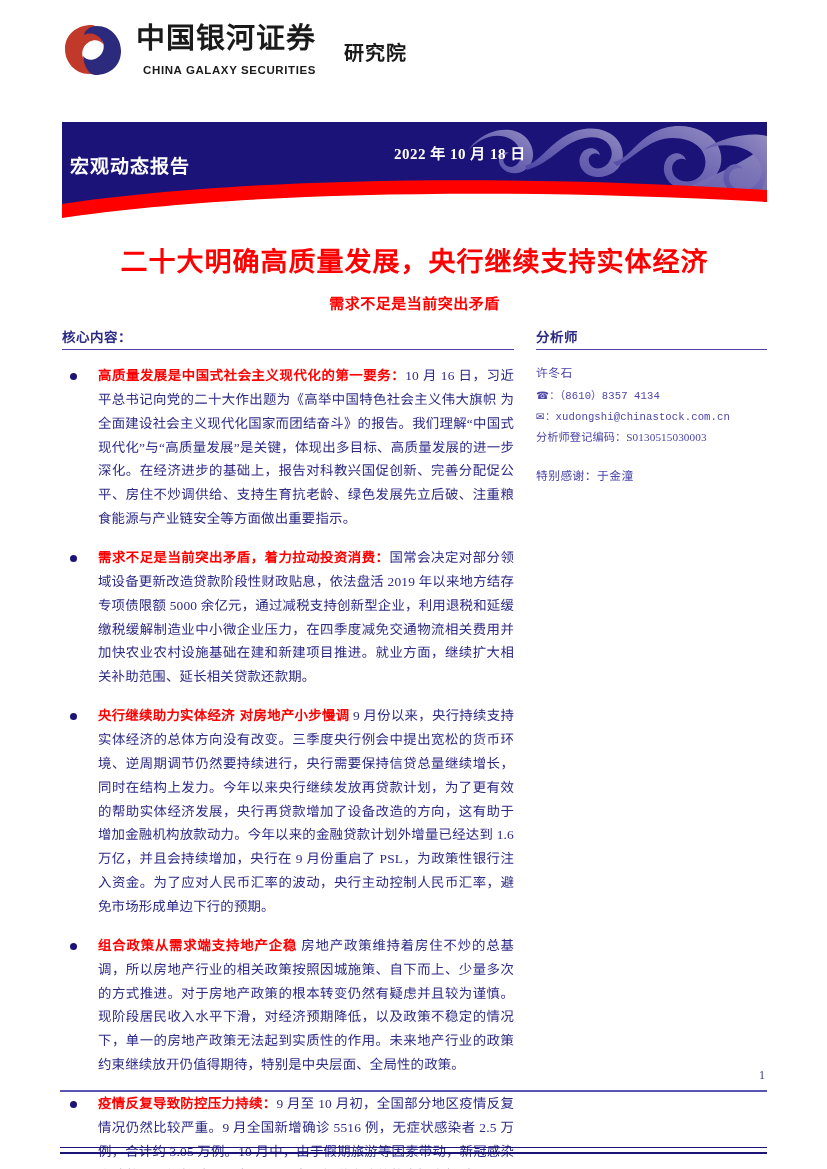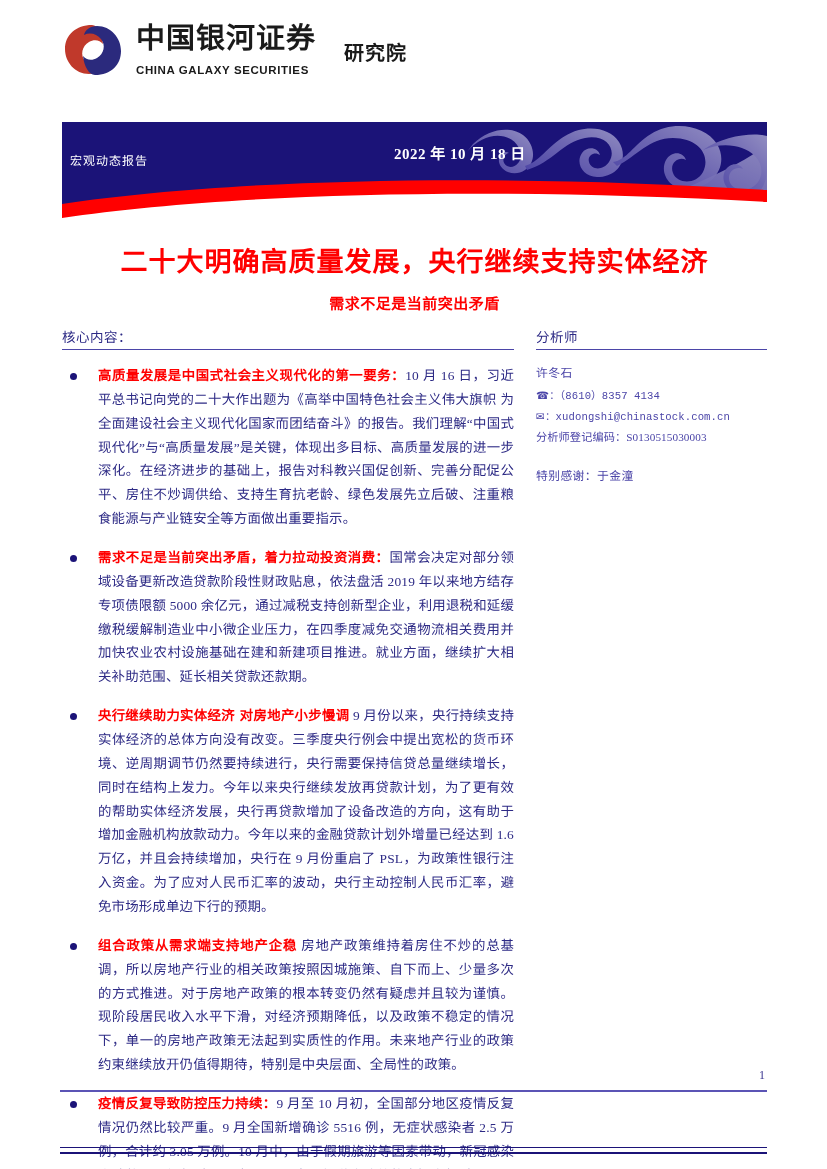--- a/index.html
+++ b/index.html
@@ -52,20 +52,21 @@
     line-height: 1.08;
     text-align: center;
   }
   .logo-en {
     font-family: "Liberation Sans", "DejaVu Sans", sans-serif;
     font-size: 11.5px;
     font-weight: 700;
     letter-spacing: 0.6px;
     color: #1a1a1a;
     margin-top: 11px;
+    text-align: right;
   }
   .logo-dept {
     font-family: "DejaVu Sans", "Liberation Sans", sans-serif;
     font-size: 20px;
     font-weight: 700;
     color: #1a1a1a;
     margin-left: 28px;
     margin-bottom: 11px;
     letter-spacing: 1px;
   }
@@ -97,22 +98,22 @@
     left: 0;
     bottom: 0;
     width: 705px;
     height: 46px;
   }
   .banner-label {
     position: absolute;
     left: 8px;
     top: 29px;
     font-family: "DejaVu Sans", "Liberation Sans", sans-serif;
-    font-size: 12px;
-    font-weight: 400;
+    font-size: 19px;
+    font-weight: 700;
     color: #ffffff;
     letter-spacing: 1px;
     z-index: 4;
   }
   .banner-date {
     position: absolute;
     left: 332px;
     top: 20px;
     font-family: "Liberation Serif", "DejaVu Serif", serif;
     font-size: 15px;
@@ -157,21 +158,21 @@
   }
   .col-right {
     position: absolute;
     left: 536px;
     top: 326px;
     width: 231px;
   }
   .sec-head {
     font-family: "DejaVu Sans", "Liberation Sans", sans-serif;
     font-size: 13.5px;
-    font-weight: 400;
+    font-weight: 700;
     color: #2d2a85;
     padding-bottom: 3px;
     letter-spacing: 0.5px;
   }
   .sec-rule {
     border-bottom: 1.6px solid #4b45a8;
     margin-bottom: 4px;
   }
 
   

